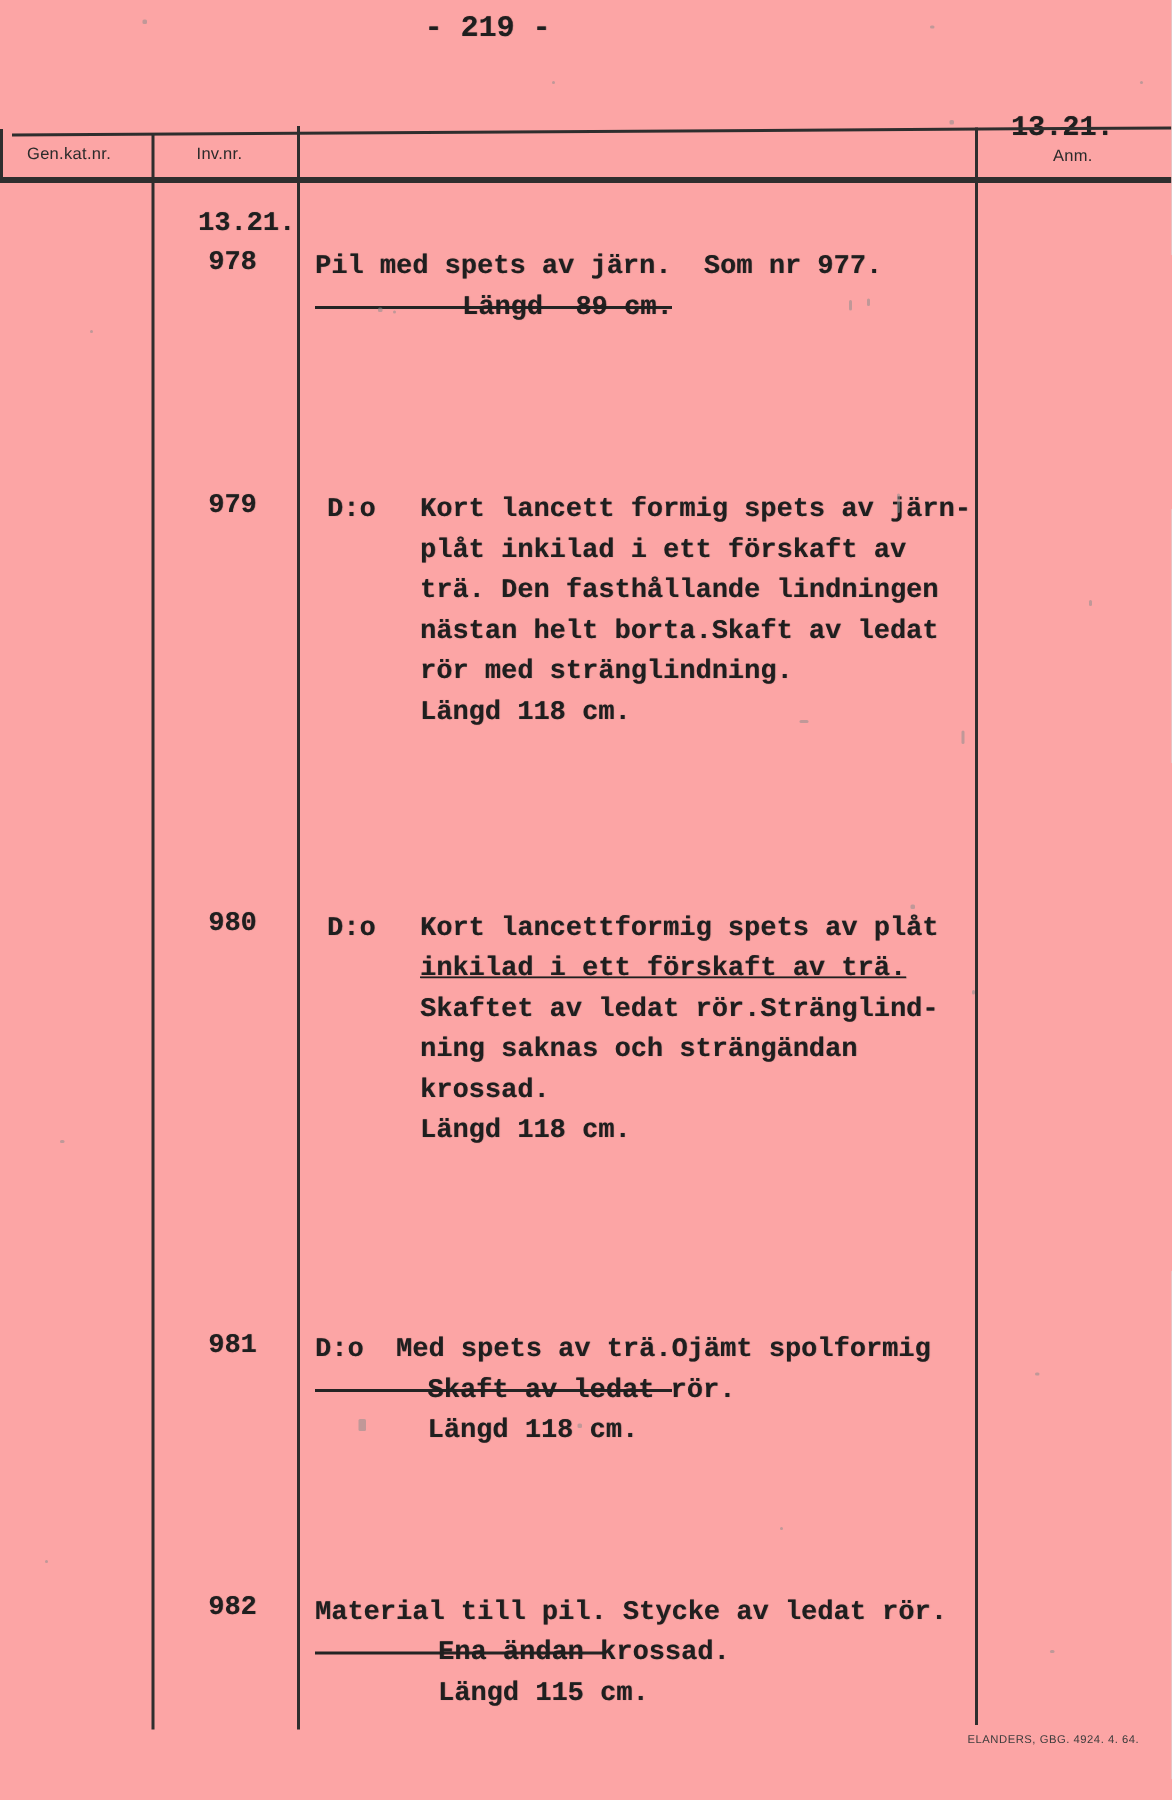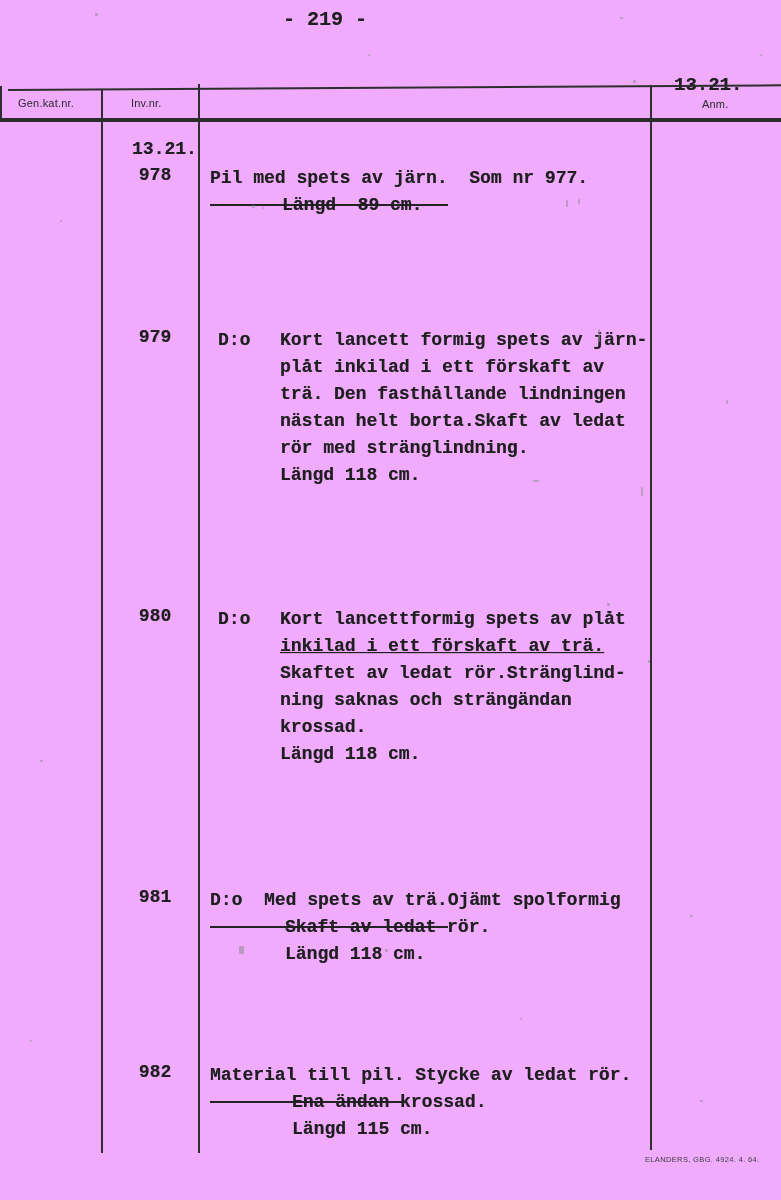--- a/index.html
+++ b/index.html
@@ -1,19 +1,19 @@
 <!DOCTYPE html>
 <html><head>
 <meta charset="utf-8">
 <style>
   html,body{margin:0;padding:0;background:#d9d9d9;}
   .page{
     position:relative;
     width:781px;height:1200px;
-    background:#f0abfc;
+    background:#fca5a5;
     overflow:hidden;
     font-family:"Liberation Mono","DejaVu Sans Mono",monospace;
     color:#1f1f1f;
   }
   
   .tw{
     font-weight:bold;
     font-size:18px;
     letter-spacing:0px;
     text-shadow:0.3px 0.3px 0.5px rgba(25,25,25,.55);
@@ -64,21 +64,21 @@
   <div class="form-label" style="left:131px;top:97px;">Inv.nr.</div>
   <div class="form-label" style="left:702px;top:98px;">Anm.</div>
 
   <div class="code-invcol tw">13.21.</div>
 
   <div id="entries">
       <div class="entry tw" style="top: 165px;">
         <div class="inv">978</div>
         <div class="desc">
           <div class="line"><span class="underlined">Pil med spets av järn.</span><span>  Som nr 977.</span></div>
-          <div class="line" style="margin-left: 72px;">Längd  89 cm.</div>
+          <div class="line" style="margin-left: 98px;">Längd  89 cm.</div>
         </div>
       </div>
       <div class="entry tw" style="top: 327px;">
         <div class="inv">979</div>
         <div class="desc">
           <div class="side-label line">D:o</div>
           <div class="line" style="margin-left: 70px;">Kort lancett formig spets av järn-</div>
           <div class="line" style="margin-left: 70px;">plåt inkilad i ett förskaft av</div>
           <div class="line" style="margin-left: 70px;">trä. Den fasthållande lindningen</div>
           <div class="line" style="margin-left: 70px;">nästan helt borta.Skaft av ledat</div>

